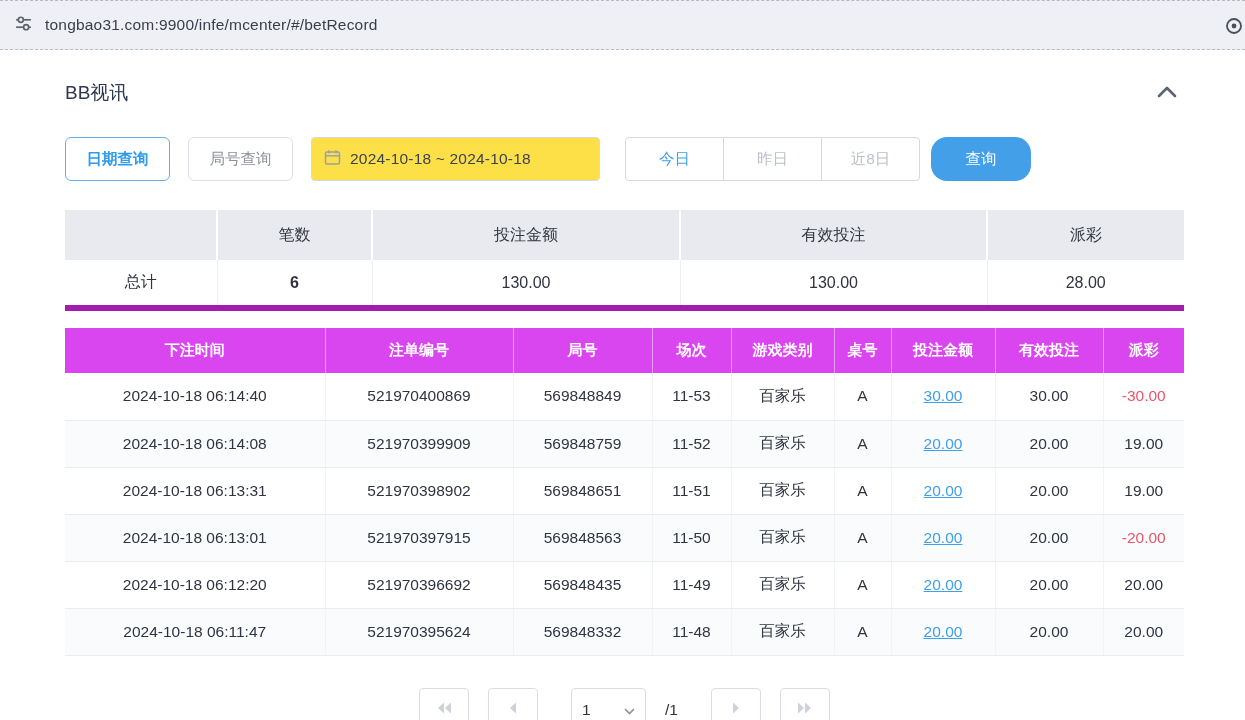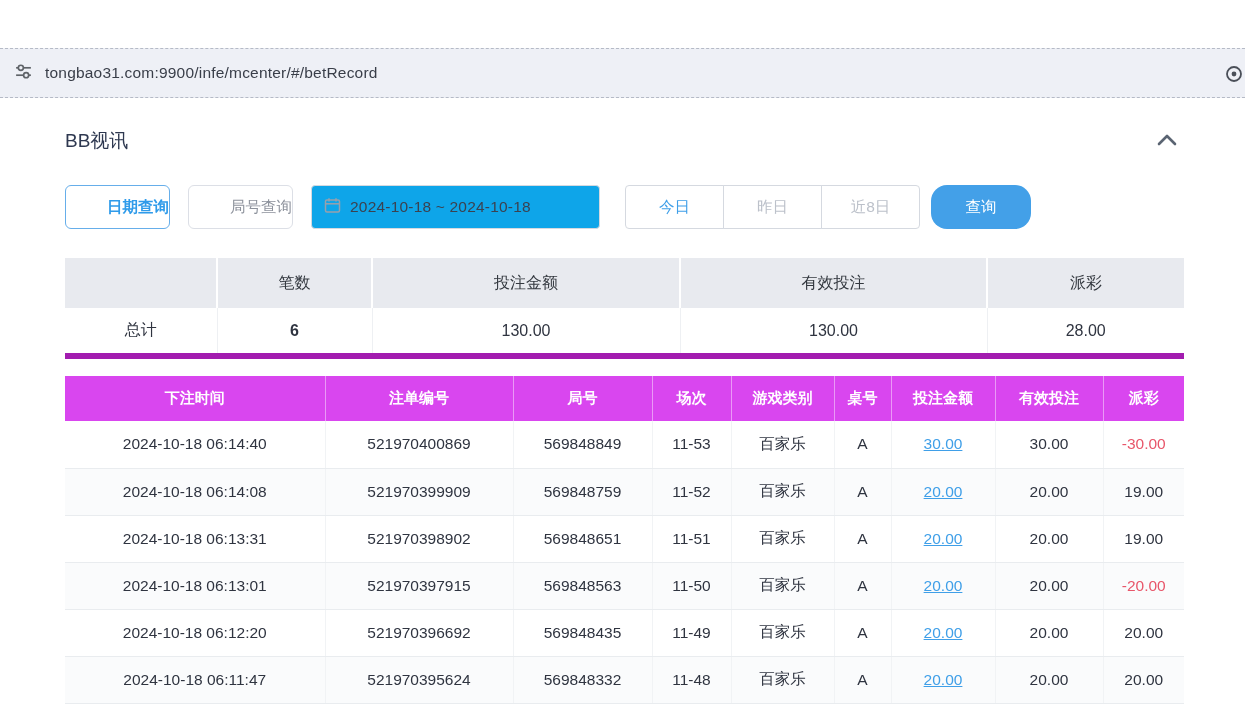--- a/index.html
+++ b/index.html
@@ -2,38 +2,38 @@
 <html><head>
 <meta charset="utf-8">
 <style>
   * { margin:0; padding:0; box-sizing:border-box; }
   html,body { width:1245px; height:720px; overflow:hidden; background:#fff;
     font-family:"Liberation Sans","DejaVu Sans",sans-serif; }
 
   
   .topbar { height:50px; background:#eef0f6; display:flex; align-items:center;
     padding:0 14px; border-top:1px dashed #b5bac6; border-bottom:1px dashed #b5bac6;
-    position:relative;margin-top:48px; }
+    position:relative; }
   .topbar .url { font-size:15.5px; color:#393e49; margin-left:12px; letter-spacing:.2px; }
   .topbar .right-icon { position:absolute; right:2px; top:16px; }
 
   
   .content { padding:0 61px 0 65px; width:1245px; }
   .title-row { margin-top:30px; display:flex; justify-content:space-between; align-items:center; }
   .page-title { font-size:19px; font-weight:normal; color:#2e3850; }
   .collapse-btn { cursor:pointer; background:none; border:none; padding:2px 6px; }
 
   
   .filter-row { margin-top:31px; display:flex; align-items:center; height:44px; }
   .btn { height:44px; background:#fff; border-radius:6px; font-size:15.5px; cursor:pointer; }
-  .btn-tab { width:105px; border:1px solid #dcdfe6; color:#8d929c;text-align:right; }
+  .btn-tab { width:105px; border:1px solid #dcdfe6; color:#8d929c; }
   .btn-tab.active { border:1px solid #66aeea; color:#2f9bea; font-weight:bold; }
   .btn-tab + .btn-tab { margin-left:18px; }
   .datepicker { margin-left:18px; width:289px; height:44px; border:1px solid #d5d9e0;
-    border-radius:4px; display:flex; align-items:center; padding:0 12px; background:#0ea5e9; cursor:pointer; }
+    border-radius:4px; display:flex; align-items:center; padding:0 12px; background:#fde047; cursor:pointer; }
   .datepicker .dp-text { font-size:15.5px; color:#3b4250; margin-left:9px; letter-spacing:.2px; }
   .quick-group { display:flex; margin-left:4px;padding-left:21px; }
   .quick-group .btn-quick { width:99px; height:44px; background:#fff; border:1px solid #d5d9e0;
     font-size:15.5px; color:#bcc1ca; cursor:pointer; }
   .quick-group .btn-quick:first-child { border-radius:4px 0 0 4px; }
   .quick-group .btn-quick:last-child { border-radius:0 4px 4px 0; }
   .quick-group .btn-quick + .btn-quick { margin-left:-1px; }
   .quick-group .btn-quick.active { color:#3f9fe8; position:relative; z-index:1; }
   .btn-search { margin-left:11px; width:100px; height:44px; background:#43a0e8; color:#fff;
     border:none; border-radius:16px; font-size:15.5px; cursor:pointer; }

